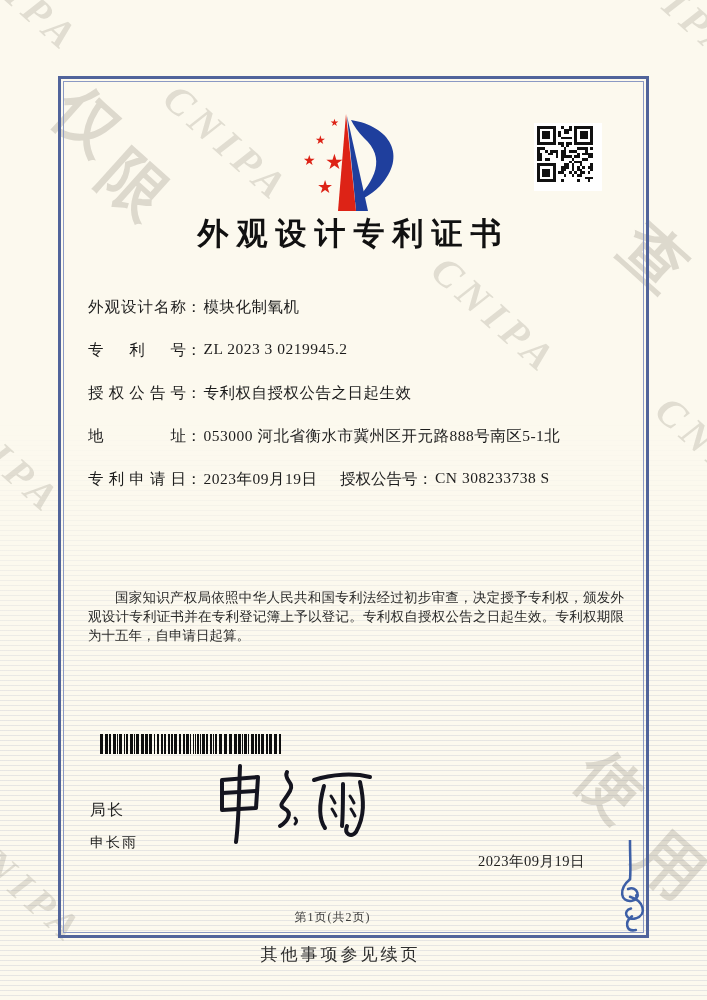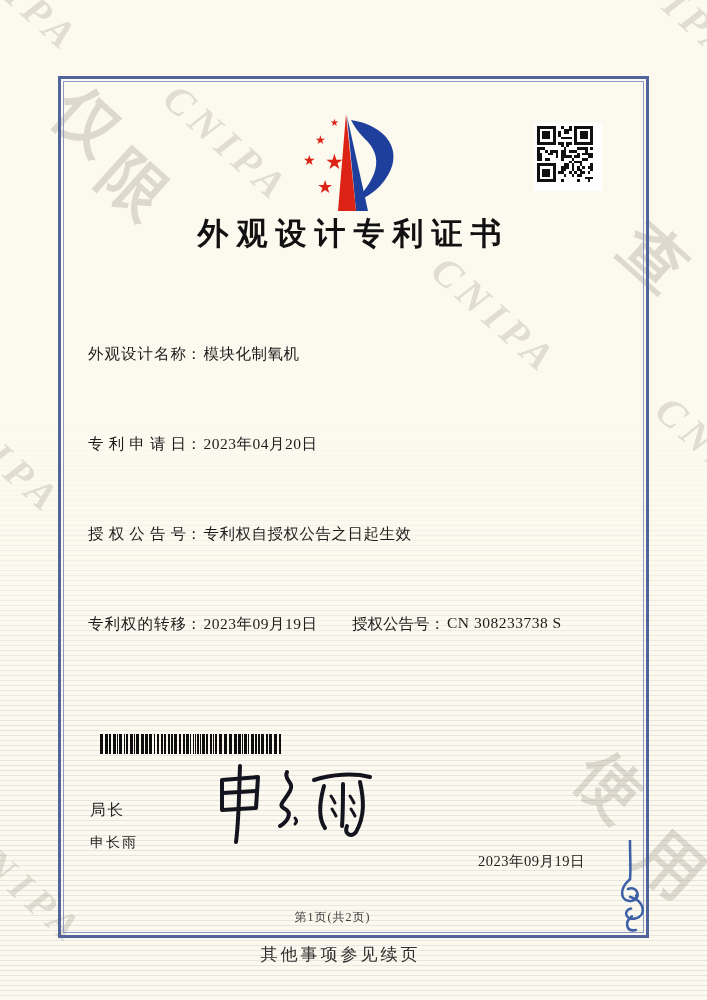--- a/index.html
+++ b/index.html
@@ -28,25 +28,25 @@
   
   .certno{position:absolute;left:92px;top:127px;font-size:14.5px;letter-spacing:1px;color:#2b2b2b;}
   .logo{position:absolute;left:298px;top:114px;width:112px;height:102px;}
   .logo .star{position:absolute;color:#dd2316;line-height:1;}
   .qr{position:absolute;left:534px;top:123px;width:62px;height:62px;background:#fff;padding:3px;}
   .qr svg{width:56px;height:56px;display:block;shape-rendering:crispEdges;}
   .title{position:absolute;left:0;right:0;top:213px;text-align:center;
          font-size:31px;font-weight:bold;letter-spacing:8px;color:#111;}
   
   .fields{position:absolute;left:88px;top:297px;width:545px;font-size:15.5px;}
-  .frow{position:relative;height:43px;margin-top:47px;}
+  .frow{position:relative;height:43px;}
   .flabel{display:inline-block;width:98px;text-align:justify;text-align-last:justify;vertical-align:top;}
   .fcolon{display:inline-block;vertical-align:top;}
   .fvalue{display:inline-block;vertical-align:top;margin-left:2px;letter-spacing:.5px;}
-  .grantno{position:absolute;left:264px;top:0;}
+  .grantno{position:absolute;left:252px;top:0;}
   .grantno .fvalue{margin-left:2px;}
   
   .bodytext{position:absolute;left:88px;top:588px;width:536px;
             font-size:13.5px;line-height:19px;text-align:justify;color:#2a2a2a;}
   .bodytext p{margin:0;text-indent:2em;}
   .bodytext p + p{margin-top:3px;}
   
   .barcode{position:absolute;left:100px;top:734px;width:184px;height:20px;
            display:flex;align-items:stretch;}
   .barcode .bar{background:#0d0d0d;}
@@ -311,34 +311,38 @@
       </svg>
   </div>
 
   <div class="title">外观设计专利证书</div>
 
   <div class="fields">
     <div class="frow">
       <span class="flabel">外观设计名称</span><span class="fcolon">：</span><span class="fvalue">模块化制氧机</span>
     </div>
     <div class="frow">
-      <span class="flabel">专利申请日</span><span class="fcolon">：</span><span class="fvalue">2023年04月20日</span>
+      <span class="flabel">专利号</span><span class="fcolon">：</span><span class="fvalue">ZL 2023 3 0219945.2</span>
     </div>
     <div class="frow">
       <span class="flabel">授权公告号</span><span class="fcolon">：</span><span class="fvalue">专利权自授权公告之日起生效</span>
     </div>
     <div class="frow">
-      <span class="flabel">专利权的转移</span><span class="fcolon">：</span><span class="fvalue">2023年09月19日</span>
+      <span class="flabel">地址</span><span class="fcolon">：</span><span class="fvalue">053000 河北省衡水市冀州区开元路888号南区5-1北</span>
+    </div>
+    <div class="frow">
+      <span class="flabel">专利申请日</span><span class="fcolon">：</span><span class="fvalue">2023年09月19日</span>
       <span class="grantno">
         <span>授权公告号</span><span>：</span><span class="fvalue">CN 308233738 S</span>
       </span>
     </div>
   </div>
 
   <div class="bodytext">
+    <p>国家知识产权局依照中华人民共和国专利法经过初步审查，决定授予专利权，颁发外观设计专利证书并在专利登记簿上予以登记。专利权自授权公告之日起生效。专利权期限为十五年，自申请日起算。</p>
   </div>
 
   <div class="barcode" id="barcode">
       <div class="bar" style="width: 3px; margin-right: 2px;"></div>
       <div class="bar" style="width: 3px; margin-right: 1px;"></div>
       <div class="bar" style="width: 2px; margin-right: 2px;"></div>
       <div class="bar" style="width: 3px; margin-right: 1px;"></div>
       <div class="bar" style="width: 1px; margin-right: 1px;"></div>
       <div class="bar" style="width: 3px; margin-right: 2px;"></div>
       <div class="bar" style="width: 1px; margin-right: 1px;"></div>

